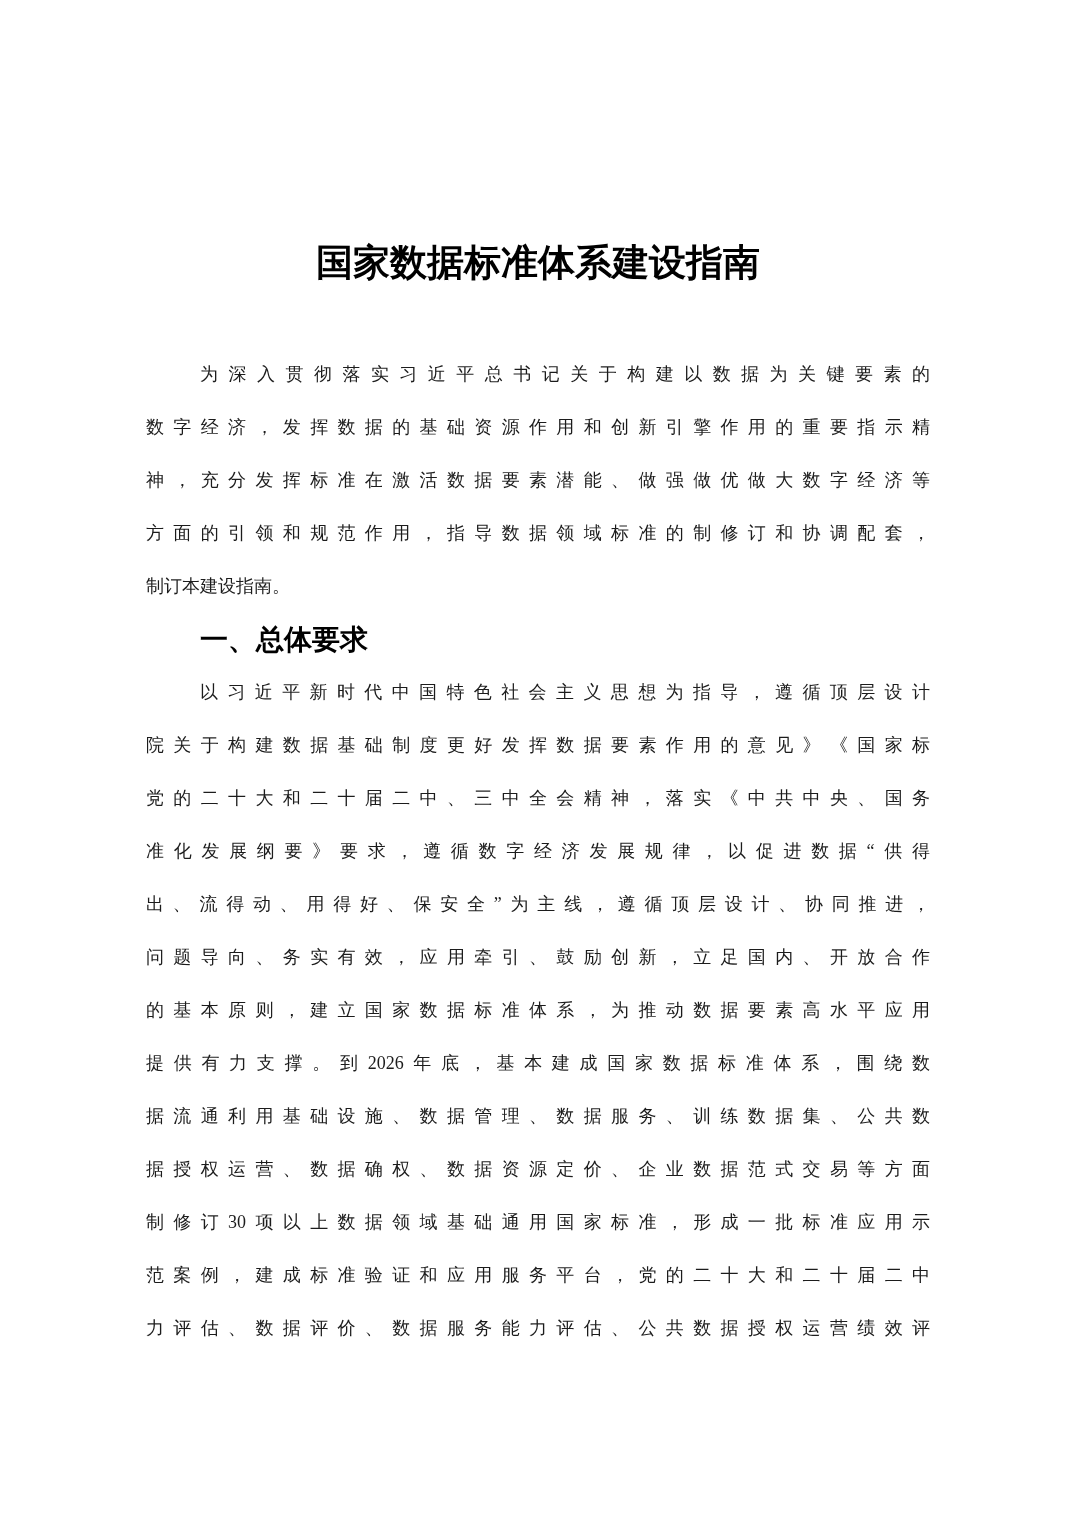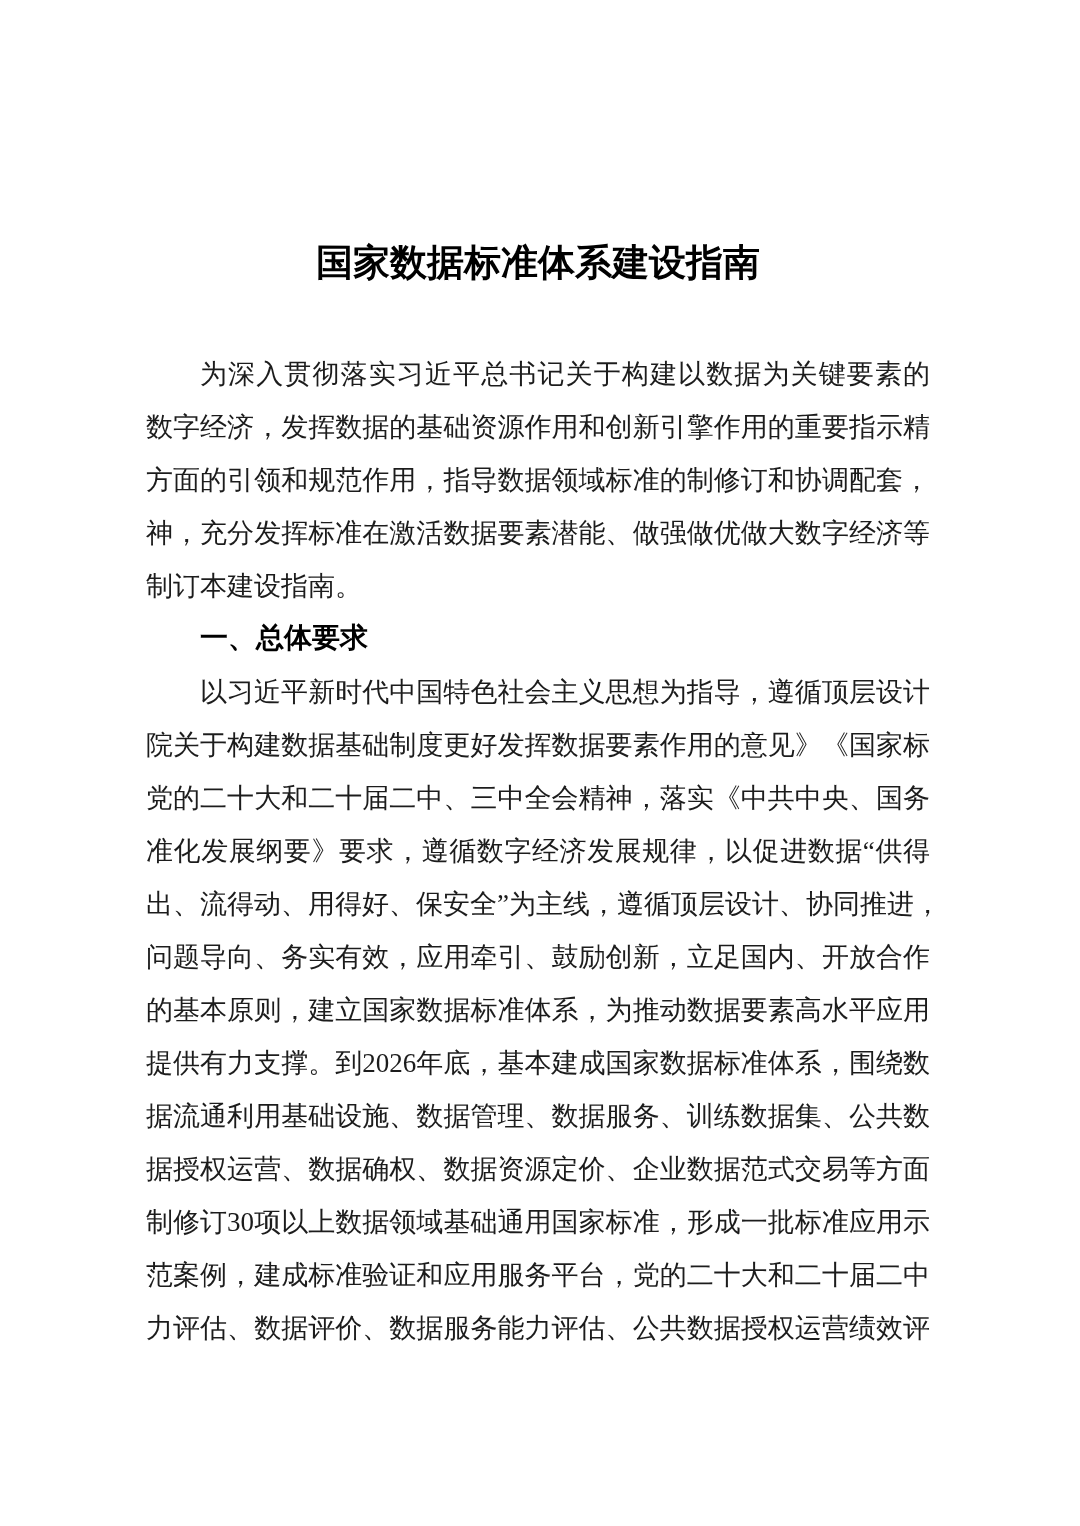--- a/index.html
+++ b/index.html
@@ -32,56 +32,56 @@
     color: #000000;
     font-family: "Liberation Serif", "DejaVu Serif", serif;
   }
   .para {
     margin: 0;
     padding: 0;
   }
   .line {
     height: 53px;
     line-height: 53px;
-    font-size: 27px;
+    font-size: 18px;
     text-align: justify;
     text-align-last: justify;
     overflow: hidden;
     white-space: nowrap;
   }
   .line.indent {
     text-indent: 54px;
   }
   .line.no-justify {
     text-align-last: left;
   }
   .section-heading {
     margin: 0;
     height: 53px;
     line-height: 53px;
     font-size: 28px;
     font-weight: 700;
     text-indent: 54px;
     text-align: left;
     color: #000000;
-    font-family: Liberation Mono, monospace;
+    font-family: Liberation Sans, sans-serif;
   }
 </style>
 </head>
 <body>
 
 <div class="page">
   <div class="content">
     <h1 class="doc-title">国家数据标准体系建设指南</h1>
 
     <div class="para">
         <div class="line indent">为深入贯彻落实习近平总书记关于构建以数据为关键要素的</div>
         <div class="line">数字经济，发挥数据的基础资源作用和创新引擎作用的重要指示精</div>
+        <div class="line">神，充分发挥标准在激活数据要素潜能、做强做优做大数字经济等</div>
         <div class="line">方面的引领和规范作用，指导数据领域标准的制修订和协调配套，</div>
-        <div class="line">神，充分发挥标准在激活数据要素潜能、做强做优做大数字经济等</div>
         <div class="line no-justify">制订本建设指南。</div>
       </div>
 
     <h2 class="section-heading">一、总体要求</h2>
 
     <div class="para">
         <div class="line indent">以习近平新时代中国特色社会主义思想为指导，遵循顶层设计</div>
         <div class="line">院关于构建数据基础制度更好发挥数据要素作用的意见》《国家标</div>
         <div class="line">党的二十大和二十届二中、三中全会精神，落实《中共中央、国务</div>
         <div class="line">准化发展纲要》要求，遵循数字经济发展规律，以促进数据“供得</div>

